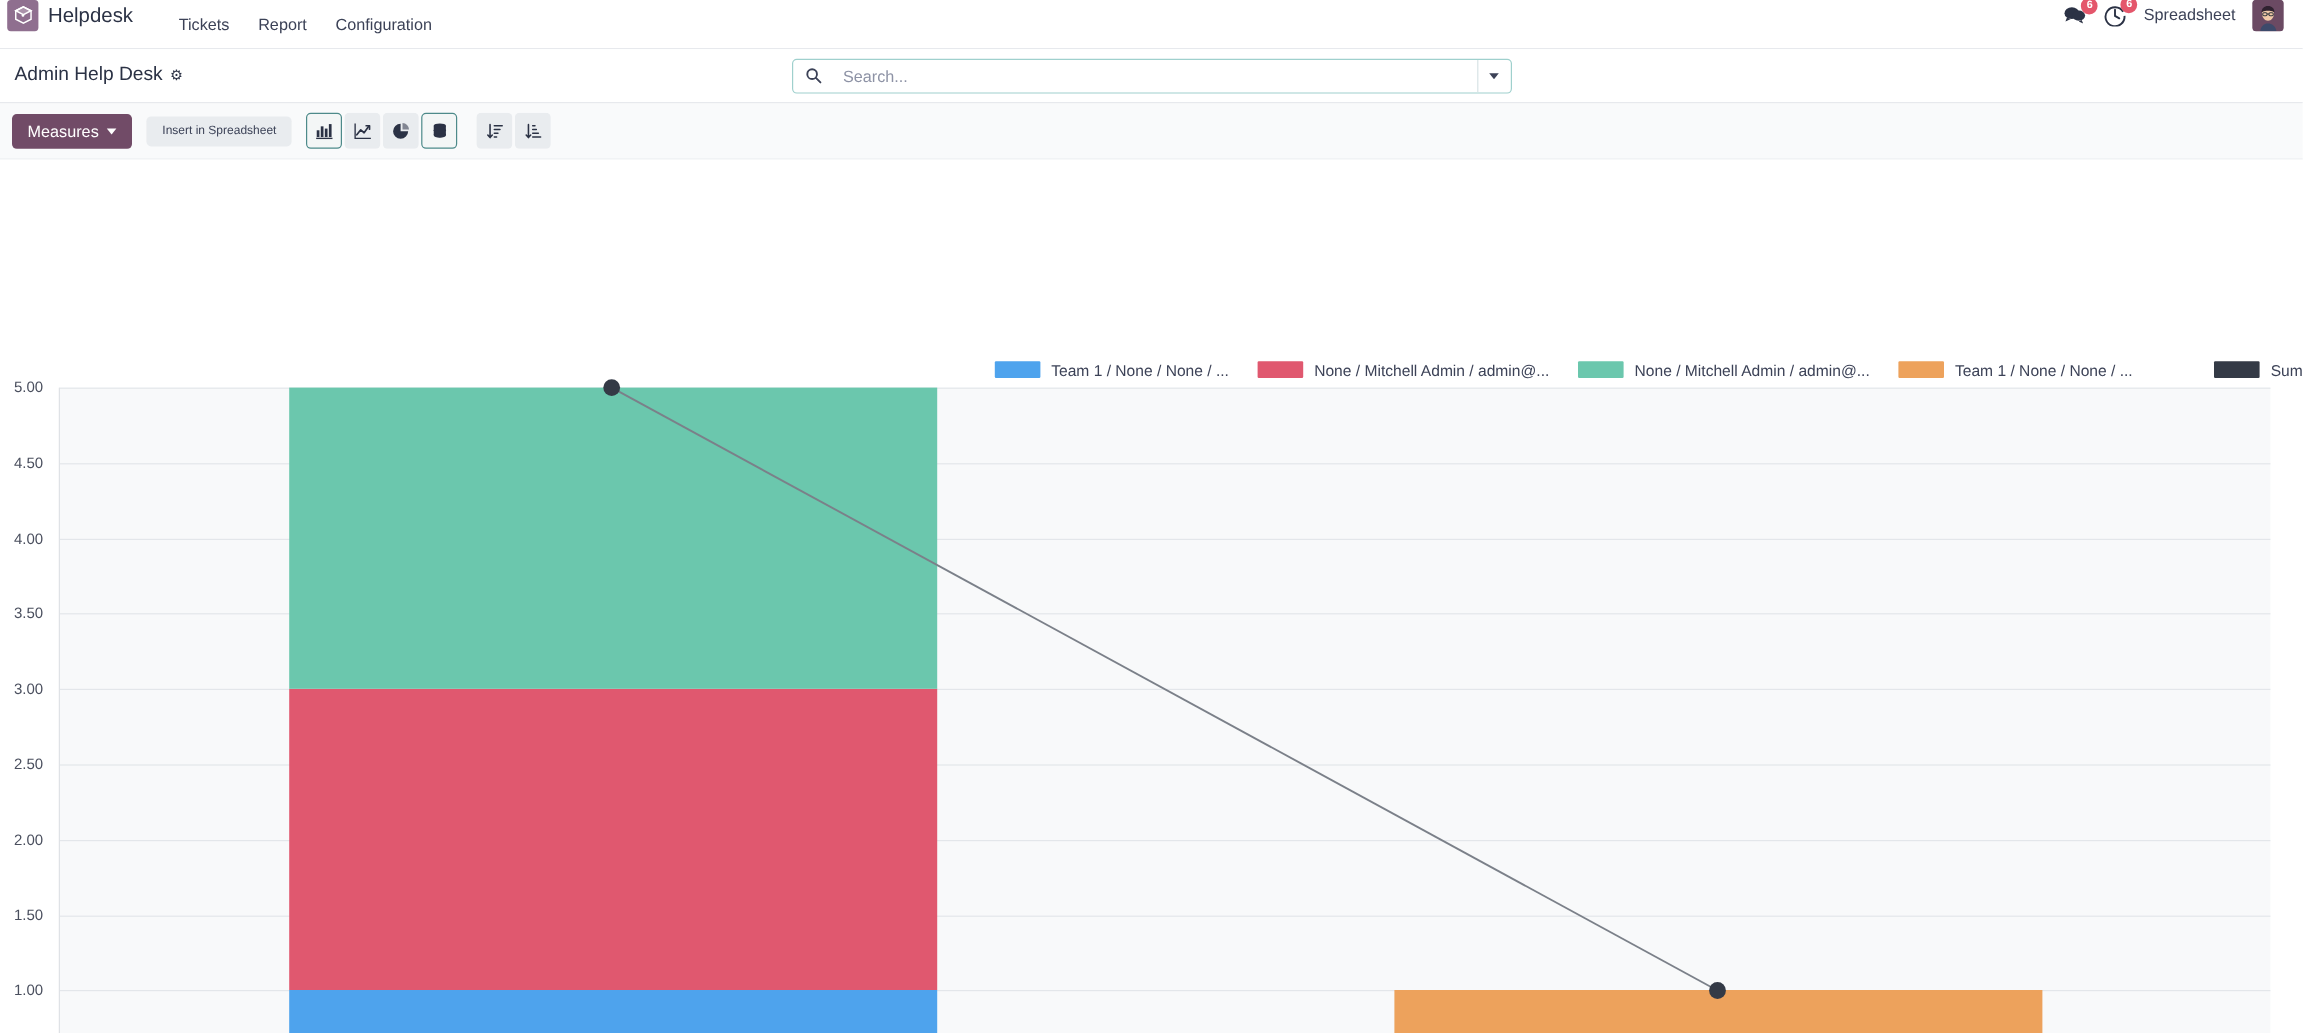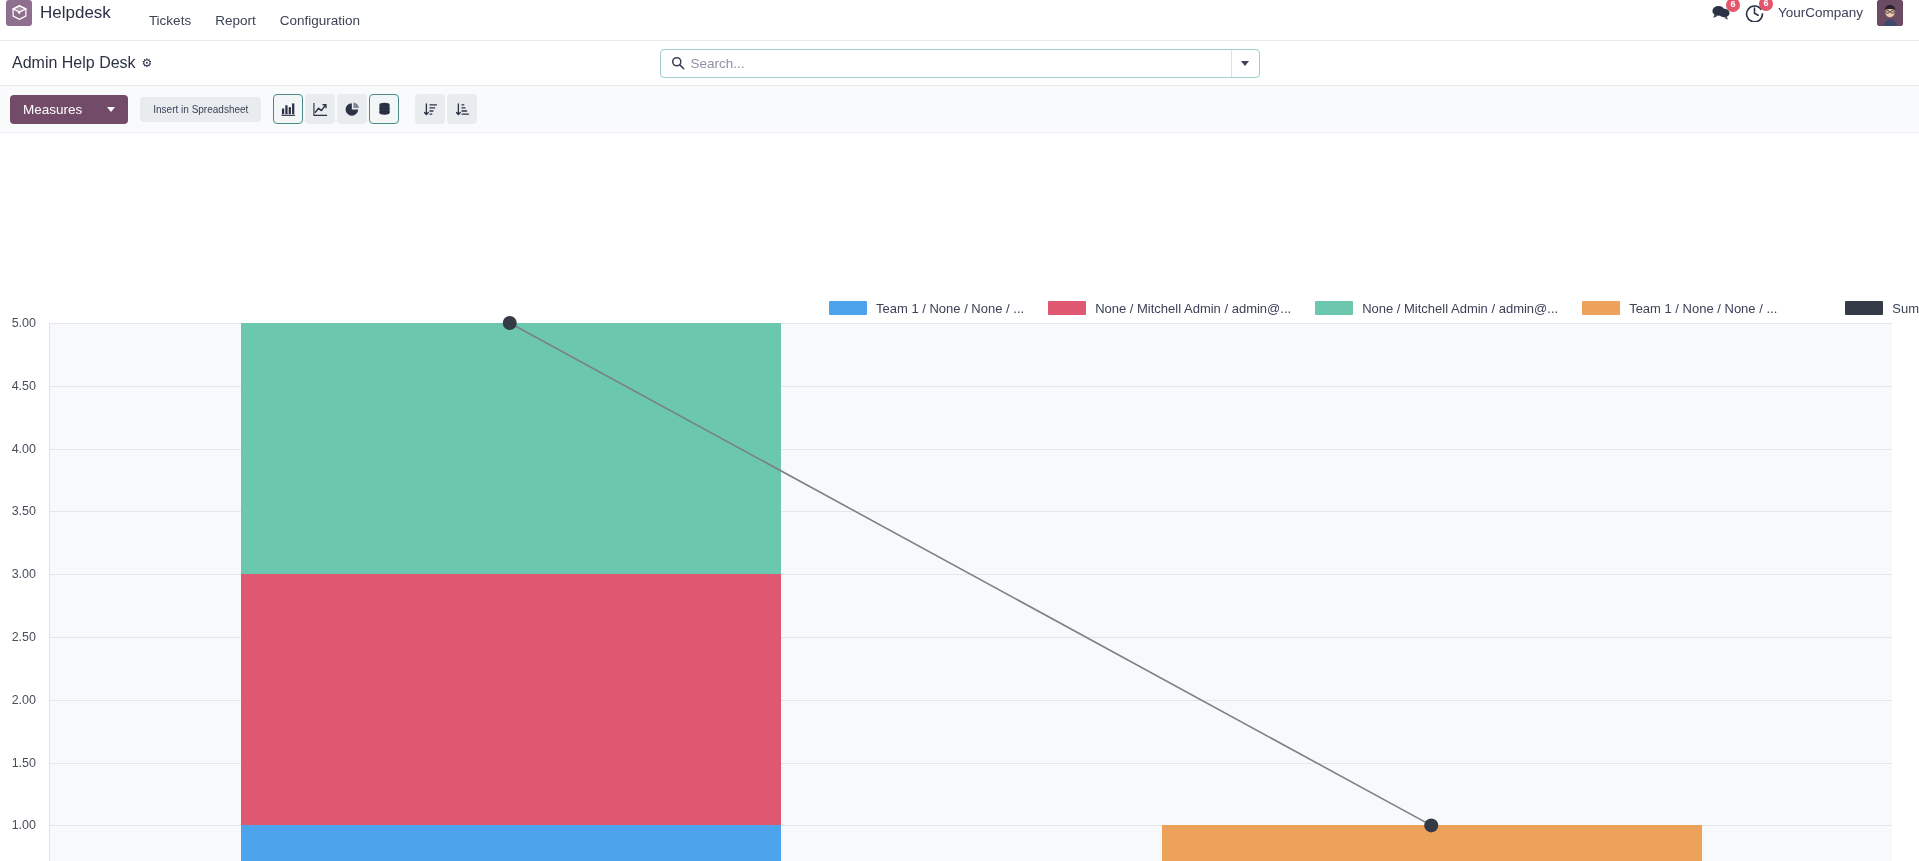--- a/index.html
+++ b/index.html
@@ -68,39 +68,39 @@
     width: 600px;
   }
   .searchbar {
     display: flex; align-items: center; height: 29px;
     border: 1px solid #9fd0cd; border-radius: 4px;
     background: #fff; overflow: hidden;
   }
   .search-ico { padding: 0 6px 0 10px; display: flex; align-items: center; }
   .search-input {
     flex: 1; border: 0; outline: 0; font-size: 13.5px;
-    color: #51566b; font-family: inherit; background: transparent;
+    color: #51566b; font-family: inherit; background: transparent; margin-left: 12px;
   }
   .search-input::placeholder { color: #8d92a5; }
   .search-caret {
     width: 28px; height: 100%; border-left: 1px solid #d8e3e5;
     display: flex; align-items: center; justify-content: center; cursor: pointer;
   }
 
   
   .view-toolbar {
     height: 47px; background: #f9fafb;
     display: flex; align-items: center; gap: 0;
     padding: 0 10px; border-bottom: 1px solid #eceef1;
   }
   .btn-measures {
     background: #714b67; color: #fff; border: 0;
     font-size: 13.5px; font-family: inherit;
     padding: 7px 13px; border-radius: 4px; cursor: pointer;
-    display: flex; align-items: center; gap: 25px; white-space: nowrap;
+    display: flex; align-items: center; gap: 7px; white-space: nowrap;
   }
   .caret-dn {
     width: 0; height: 0; border-left: 4px solid transparent;
     border-right: 4px solid transparent; border-top: 5px solid #fff;
   }
   .btn-sheet {
     background: #e9ecef; color: #3c4257; border: 0;
     font-size: 10px; font-family: inherit; font-weight: 400;
     padding: 7px 13px; border-radius: 4px; cursor: pointer;
     margin-left: 12px; white-space: nowrap;
@@ -173,21 +173,21 @@
       </svg>
       <span class="badge">6</span>
     </div>
     <div class="icon-badge-wrap">
       <svg width="19" height="19" viewBox="0 0 24 24" fill="none" stroke="#2b3245" stroke-width="2">
         <path d="M20.5 8.5A10 10 0 1 0 22 13"></path>
         <path d="M12 6.5V13l4.5 2.5" stroke-linecap="round"></path>
       </svg>
       <span class="badge">6</span>
     </div>
-    <div class="company-name">YourCompany</div>
+    <div class="company-name">Spreadsheet</div>
     <div class="avatar">
       <svg width="26" height="26" viewBox="0 0 26 26">
         <rect width="26" height="26" fill="#6b4a63"></rect>
         <path d="M13 6c3.2 0 5 2 5 5.2 0 3.3-2.2 6-5 6s-5-2.7-5-6C8 8 9.8 6 13 6z" fill="#f0c9a8"></path>
         <path d="M6.5 26c.6-4.2 3.3-6.4 6.5-6.4S19.4 21.8 20 26z" fill="#3d4a6b"></path>
         <path d="M7.6 10.4C7.6 6.9 9.9 5 13 5s5.4 1.9 5.4 5.4c0 0-1.6-1.4-5.4-1.4s-5.4 1.4-5.4 1.4z" fill="#2f2230"></path>
         <rect x="8.6" y="10.6" width="3.6" height="2.5" rx="1" fill="none" stroke="#33383f" stroke-width="0.9"></rect>
         <rect x="13.8" y="10.6" width="3.6" height="2.5" rx="1" fill="none" stroke="#33383f" stroke-width="0.9"></rect>
         <path d="M12.2 11.7h1.6" stroke="#33383f" stroke-width="0.9"></path>
       </svg>

